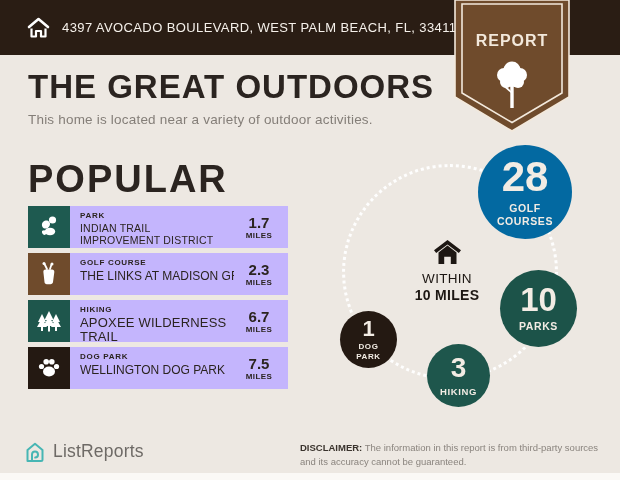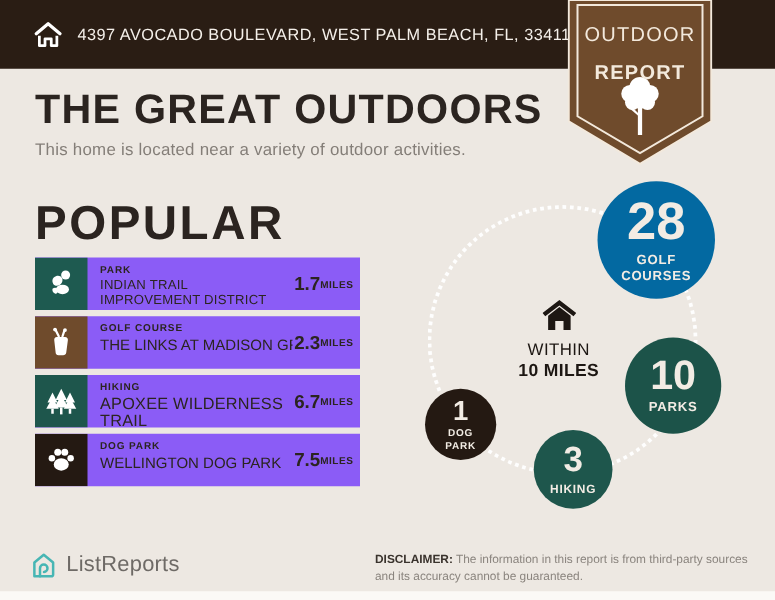--- a/index.html
+++ b/index.html
@@ -18,28 +18,28 @@
   .badge-l1{font-size:16px;letter-spacing:1px;}
   .badge-l2{font-size:16px;font-weight:bold;letter-spacing:1px;margin-top:12px;}
 
   
   .title{position:absolute;left:28px;top:68px;font-size:33px;font-weight:bold;color:#2B2420;letter-spacing:1px;}
   .subtitle{position:absolute;left:28px;top:112px;font-size:13.5px;color:#847E78;letter-spacing:.2px;}
 
   
   .popular-heading{position:absolute;left:28px;top:158px;font-size:38px;font-weight:bold;color:#2B2420;letter-spacing:2px;}
   .rows{position:absolute;left:28px;top:206px;width:260px;}
-  .row{display:flex;height:42px;margin-bottom:5px;background:#8b5cf6;overflow:hidden;}
+  .row{display:flex;height:42px;margin-bottom:5px;background:#c4b5fd;overflow:hidden;}
   .row-icon{flex:0 0 42px;height:42px;display:flex;align-items:center;justify-content:center;}
   .row-body{flex:1 1 auto;padding:5px 4px 0 10px;overflow:hidden;}
   .row-cat{font-size:8px;font-weight:bold;letter-spacing:.7px;color:#2B2420;}
   .row-name{font-size:13px;font-weight:normal;color:#2B2420;line-height:14px;margin-top:2px;letter-spacing:.2px;}
   .name-sm{font-size:10.5px;line-height:12px;}
   .name-nowrap{white-space:nowrap;font-size:12px;letter-spacing:0;}
-  .row-miles{flex:0 0 50px;display:flex;flex-direction:row;align-items:center;justify-content:center;padding-right:4px;}
+  .row-miles{flex:0 0 50px;display:flex;flex-direction:column;align-items:center;justify-content:center;padding-right:4px;}
   .miles-num{font-size:15px;font-weight:bold;color:#2B2420;}
   .miles-unit{font-size:8px;font-weight:bold;color:#2B2420;letter-spacing:.4px;}
 
   
   .ring{position:absolute;left:342px;top:164px;width:210px;height:210px;border:3px dotted rgba(255,255,255,.95);border-radius:50%;}
   .center-house{position:absolute;left:400px;top:240px;width:94px;text-align:center;color:#1D1713;}
   .center-house svg{display:inline-block;}
   .within-1{font-size:13.5px;margin-top:3px;letter-spacing:.3px;}
   .within-2{font-size:14px;font-weight:bold;letter-spacing:.3px;margin-top:1px;}
   .bubble{position:absolute;border-radius:50%;color:#F2ECE4;display:flex;flex-direction:column;align-items:center;justify-content:center;text-align:center;line-height:1;}
@@ -89,21 +89,20 @@
         <circle cx="58" cy="70" r="8.5"></circle>
         <circle cx="66" cy="75" r="7"></circle>
         <circle cx="52" cy="82" r="6"></circle>
         <circle cx="64" cy="82" r="6"></circle>
         <circle cx="58" cy="80" r="7"></circle>
         <rect x="56.3" y="84" width="3.4" height="24"></rect>
         <path d="M57 93 L50 87 L52 86 L58 92 Z"></path>
       </g>
     </svg>
     <div class="badge-text">
-      <div class="badge-l1">OUTDOOR</div>
       <div class="badge-l2">REPORT</div>
     </div>
   </div>
 
   <div class="title">THE GREAT OUTDOORS</div>
   <div class="subtitle">This home is located near a variety of outdoor activities.</div>
 
   <div class="popular-heading">POPULAR</div>
   <div class="rows">
 

